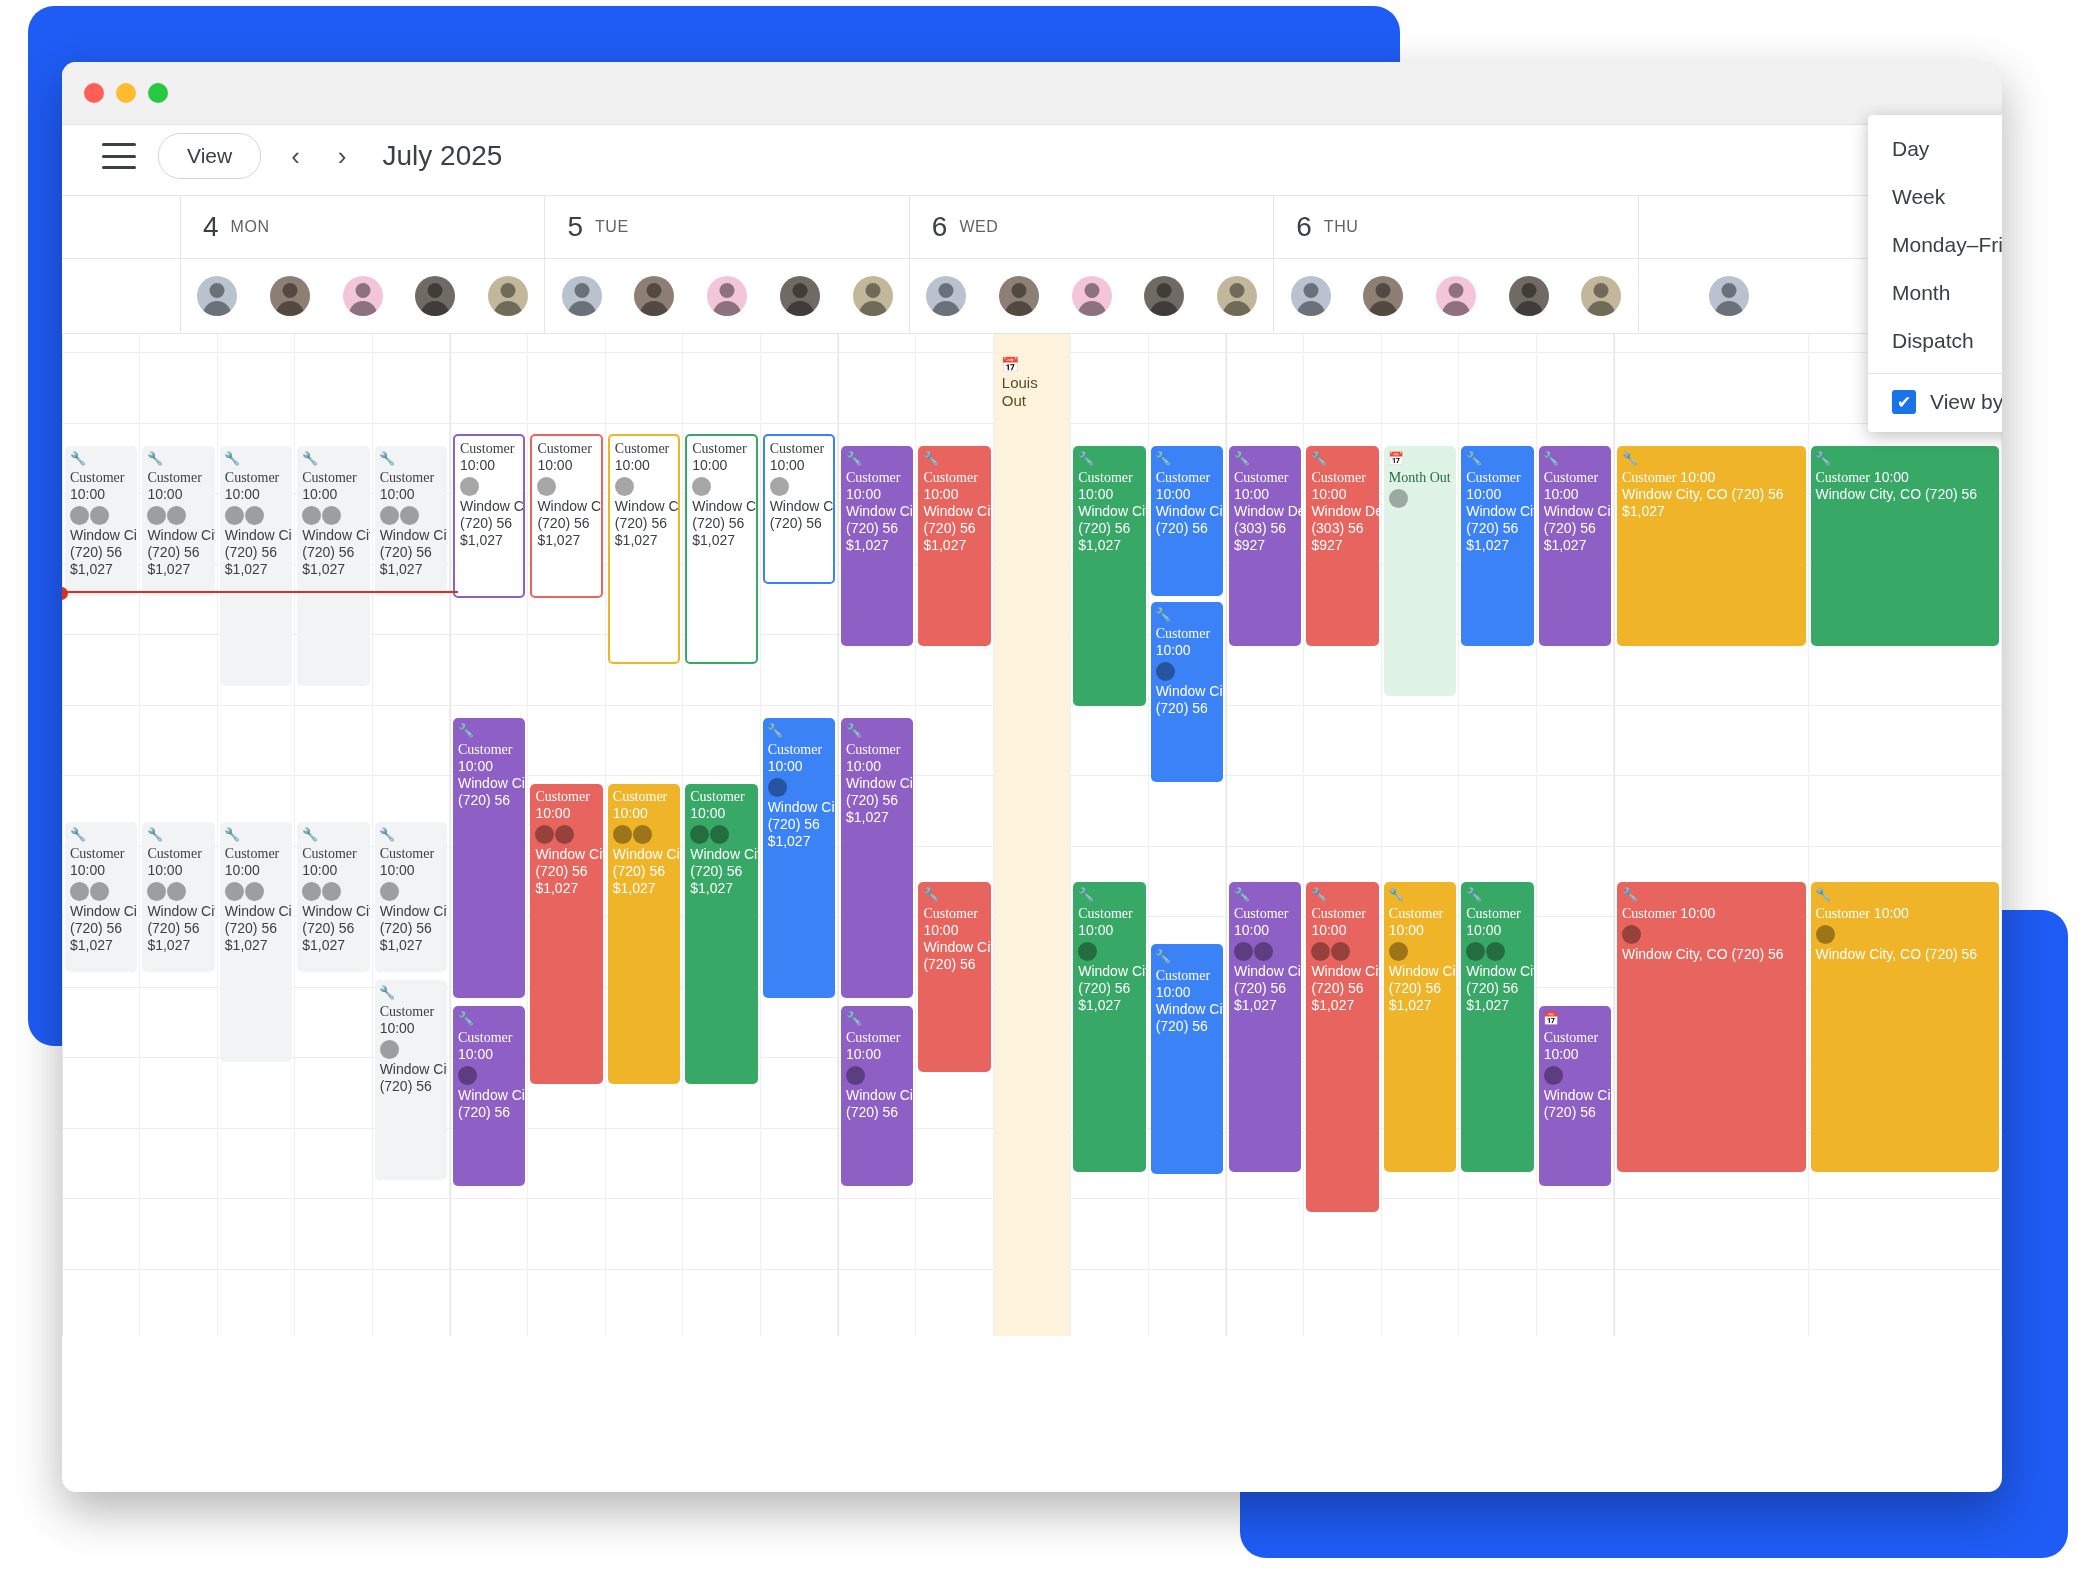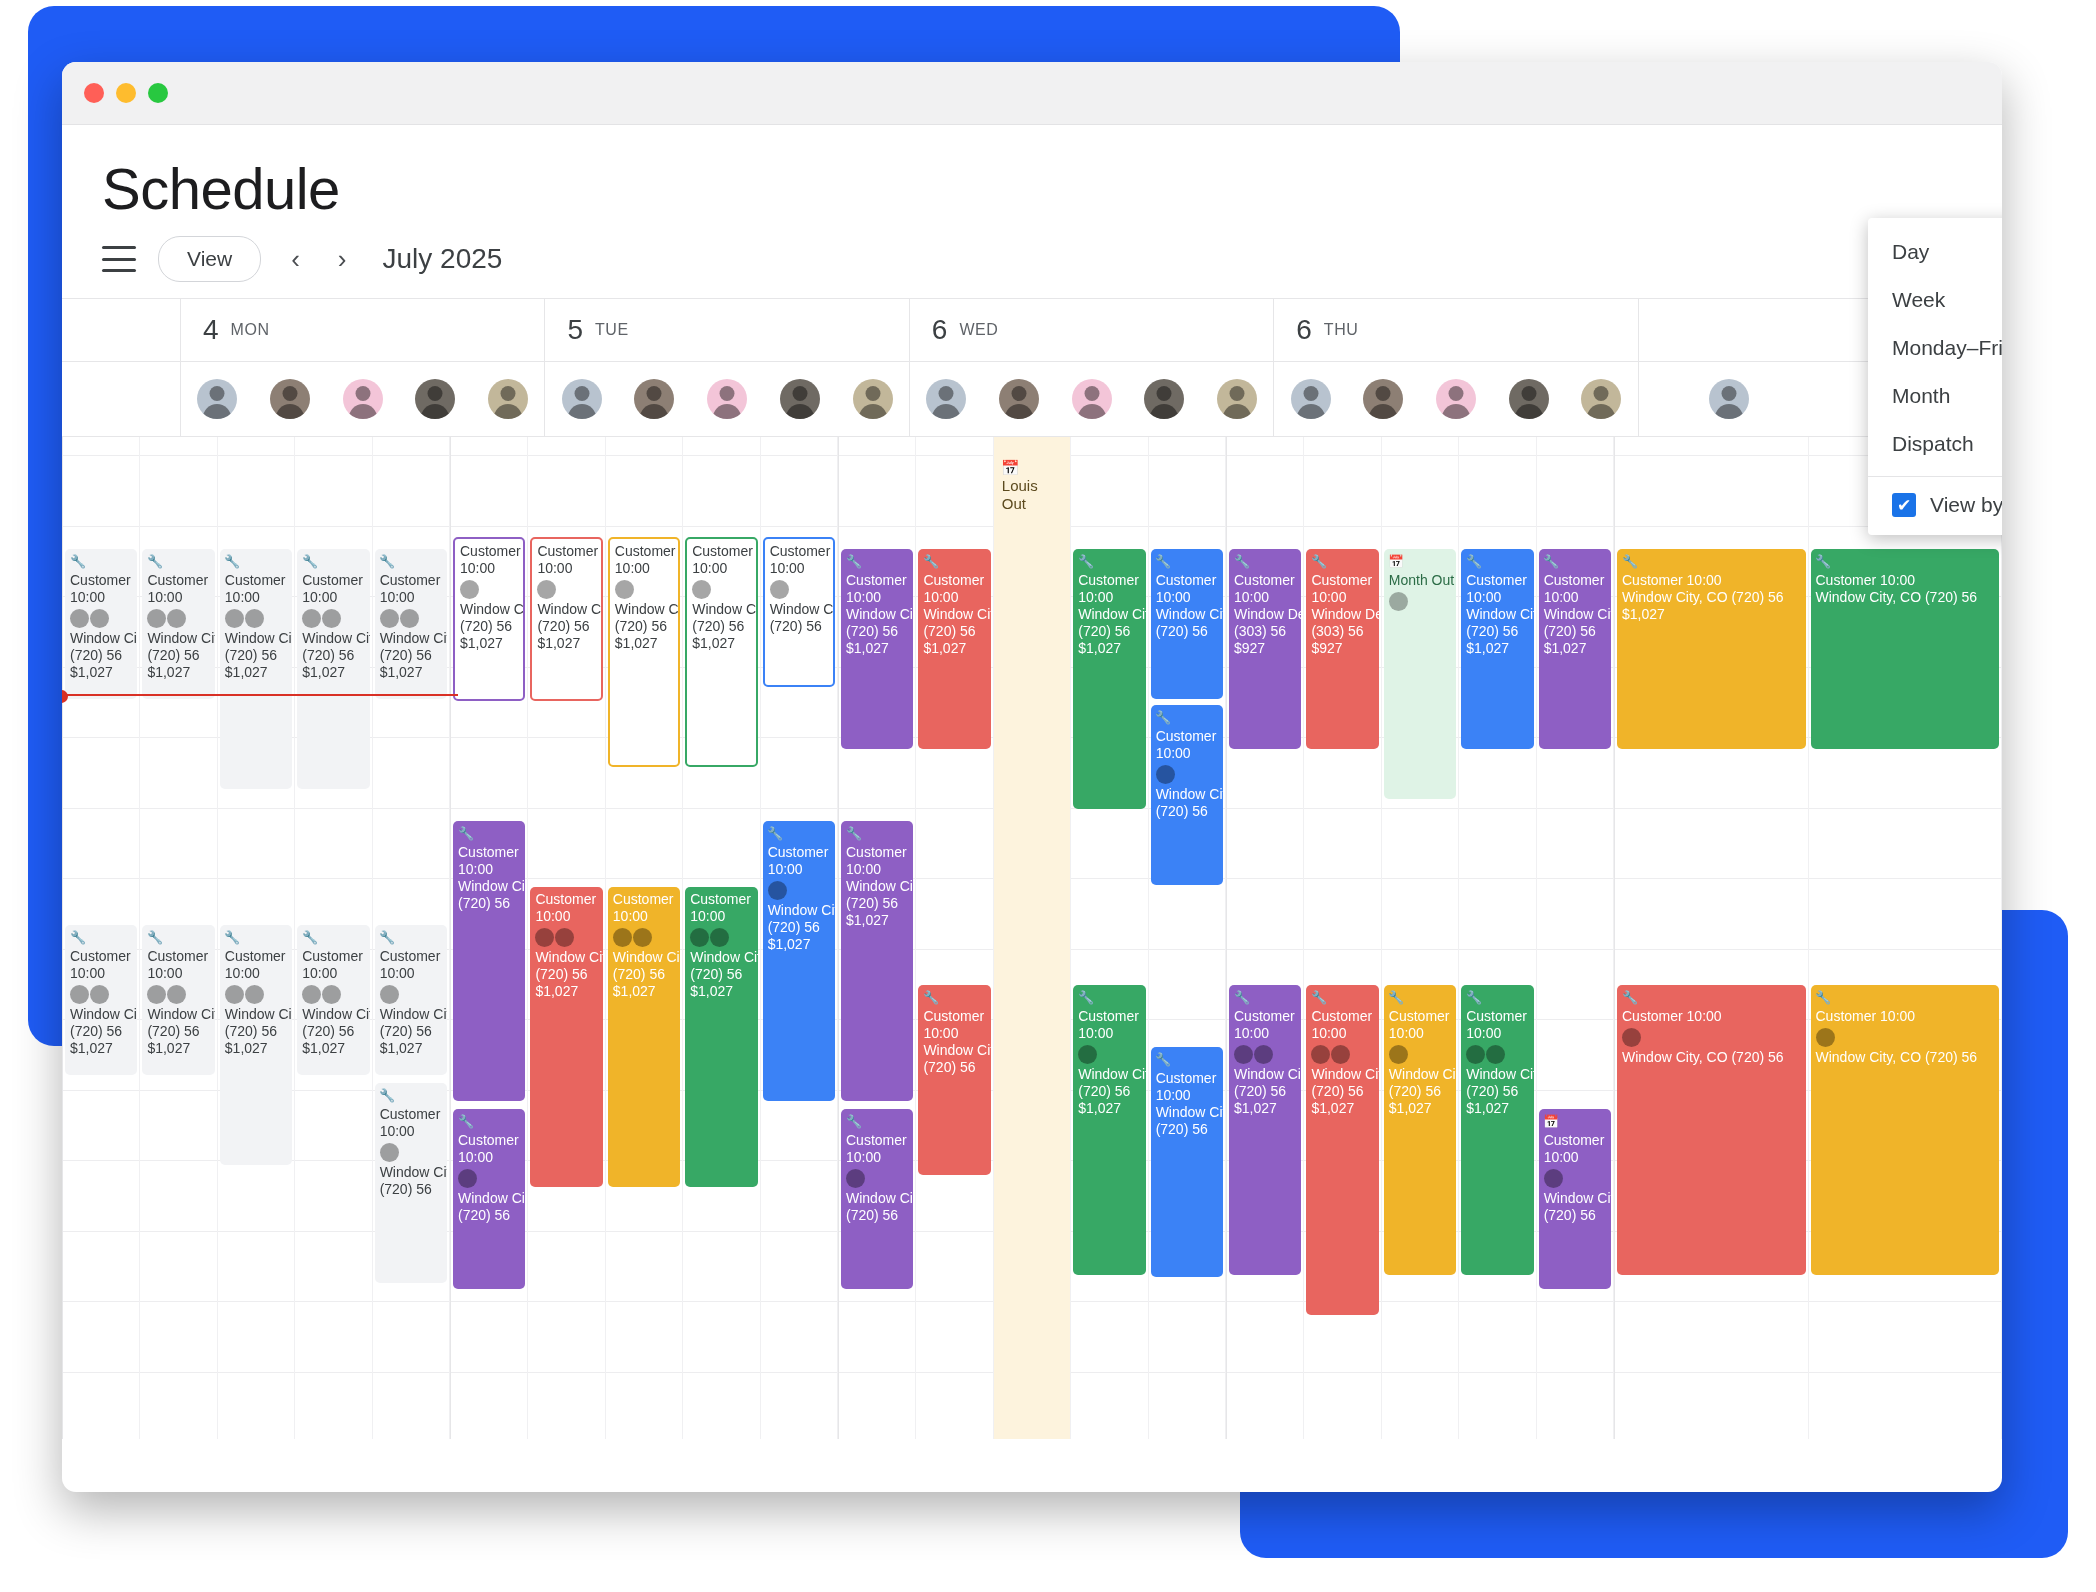--- a/index.html
+++ b/index.html
@@ -243,21 +243,21 @@
     border-radius: 5px;
     color: #fff;
     font-size: 14px;
     line-height: 17px;
     padding: 4px 4px 0 5px;
     overflow: hidden;
     box-sizing: border-box;
     cursor: pointer;
   }
   .ev .ico { font-size: 13px; display:block; margin-bottom: 2px; }
-  .ev .cust { font-size: 14px; white-space: nowrap; }
+  .ev .cust { font-size: 14px; white-space: nowrap; font-family: Liberation Serif, serif; }
   .ev .time { font-size: 14px; }
   .ev .faces { display: flex; gap: 1px; margin: 3px 0 2px; }
   .ev .face { width: 19px; height: 19px; border-radius: 50%; background: rgba(0,0,0,0.35); }
   .ev .addr { font-size: 14px; white-space: nowrap; }
   .ev .amt { font-size: 14px; }
 
   .ev.purple { background: #8e5fc4; }
   .ev.red    { background: #e8655f; }
   .ev.green  { background: #37a865; }
   .ev.blue   { background: #3b82f6; }
@@ -322,21 +322,20 @@
   <div class="blue-panel blue-bottom"></div>
 
   <div class="window">
 
     <div class="titlebar">
       <div class="dot red"></div>
       <div class="dot yellow"></div>
       <div class="dot green"></div>
     </div>
 
-    <div class="page-title">Schedule</div>
 
     <div class="toolbar">
       <div class="hamburger">
         <span></span>
           <span></span>
           <span></span>
       </div>
       <div class="today-btn">View</div>
       <div class="nav-arrow">‹</div>
       <div class="nav-arrow">›</div>

